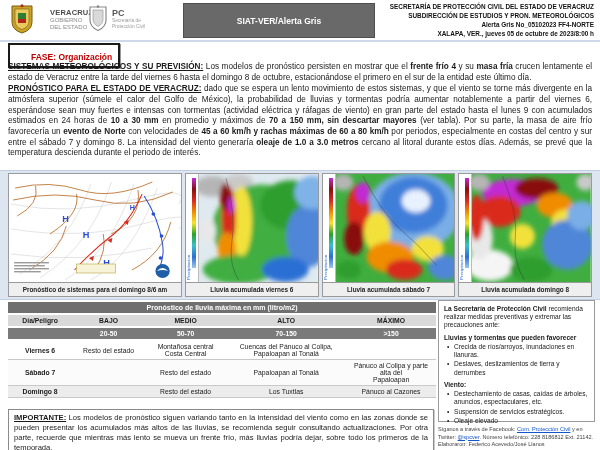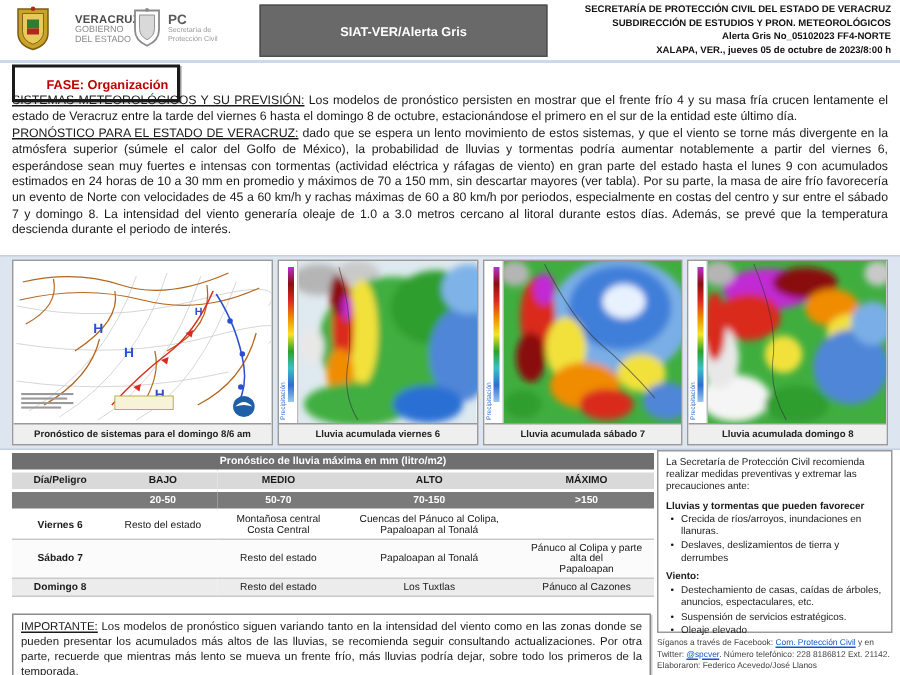--- a/index.html
+++ b/index.html
@@ -1,32 +1,32 @@
 <!DOCTYPE html>
 <html><head>
 <meta charset="utf-8">
 <style>
   html,body{margin:0;padding:0;background:#888;}
   #page{position:relative;width:600px;height:450px;background:#ffffff;font-family:"Liberation Sans",sans-serif;overflow:hidden;margin:0 auto;}
   .abs{position:absolute;}
-  .b{font-weight:400;}
+  .b{font-weight:700;}
   .u{text-decoration:underline;}
   .lnk{color:#1155cc;text-decoration:underline;cursor:pointer;}
 
   
   #header{top:0;left:0;width:600px;height:40px;background:#fff;border-bottom:2px solid #cdd9ea;}
   #logo-ver{top:4px;left:10px;display:flex;align-items:center;gap:16px;}
   #logo-ver .shield{width:24px;height:30px;}
   #logo-ver .txt1{font-size:7.5px;font-weight:700;color:#4a4a4a;letter-spacing:.2px;}
   #logo-ver .txt2{font-size:6px;color:#8a8a8a;line-height:1.15;}
   #logo-pc{top:5px;left:88px;display:flex;align-items:center;gap:4px;}
   #logo-pc .shield{width:20px;height:27px;}
   #logo-pc .abbr{font-size:9px;font-weight:700;color:#5a5a5a;}
   #logo-pc .sub{font-size:4.8px;color:#9a9a9a;line-height:1.2;}
-  #banner{top:3px;left:173px;width:190px;height:33px;background:#696969;color:#fff;text-align:center;
+  #banner{top:3px;left:183px;width:190px;height:33px;background:#696969;color:#fff;text-align:center;
           display:flex;flex-direction:column;justify-content:center;gap:1px;border:1px solid #4f4f4f;}
   #banner .l1{font-size:8.5px;font-weight:700;}
   #banner .l2{font-size:8.5px;font-weight:700;}
   #org-block{top:3px;right:6px;width:225px;text-align:right;}
   #org-block div{font-size:6.4px;font-weight:700;color:#111;line-height:1.4;}
 
   
   #phase{top:43px;left:8px;border:2px solid #1a1a1a;background:#fff;padding:1px 6px 2px 4px;box-shadow:1px 1px 0 #999;}
   #phase span{font-size:8.5px;font-weight:700;color:#c00000;padding-left:17px;}
 

